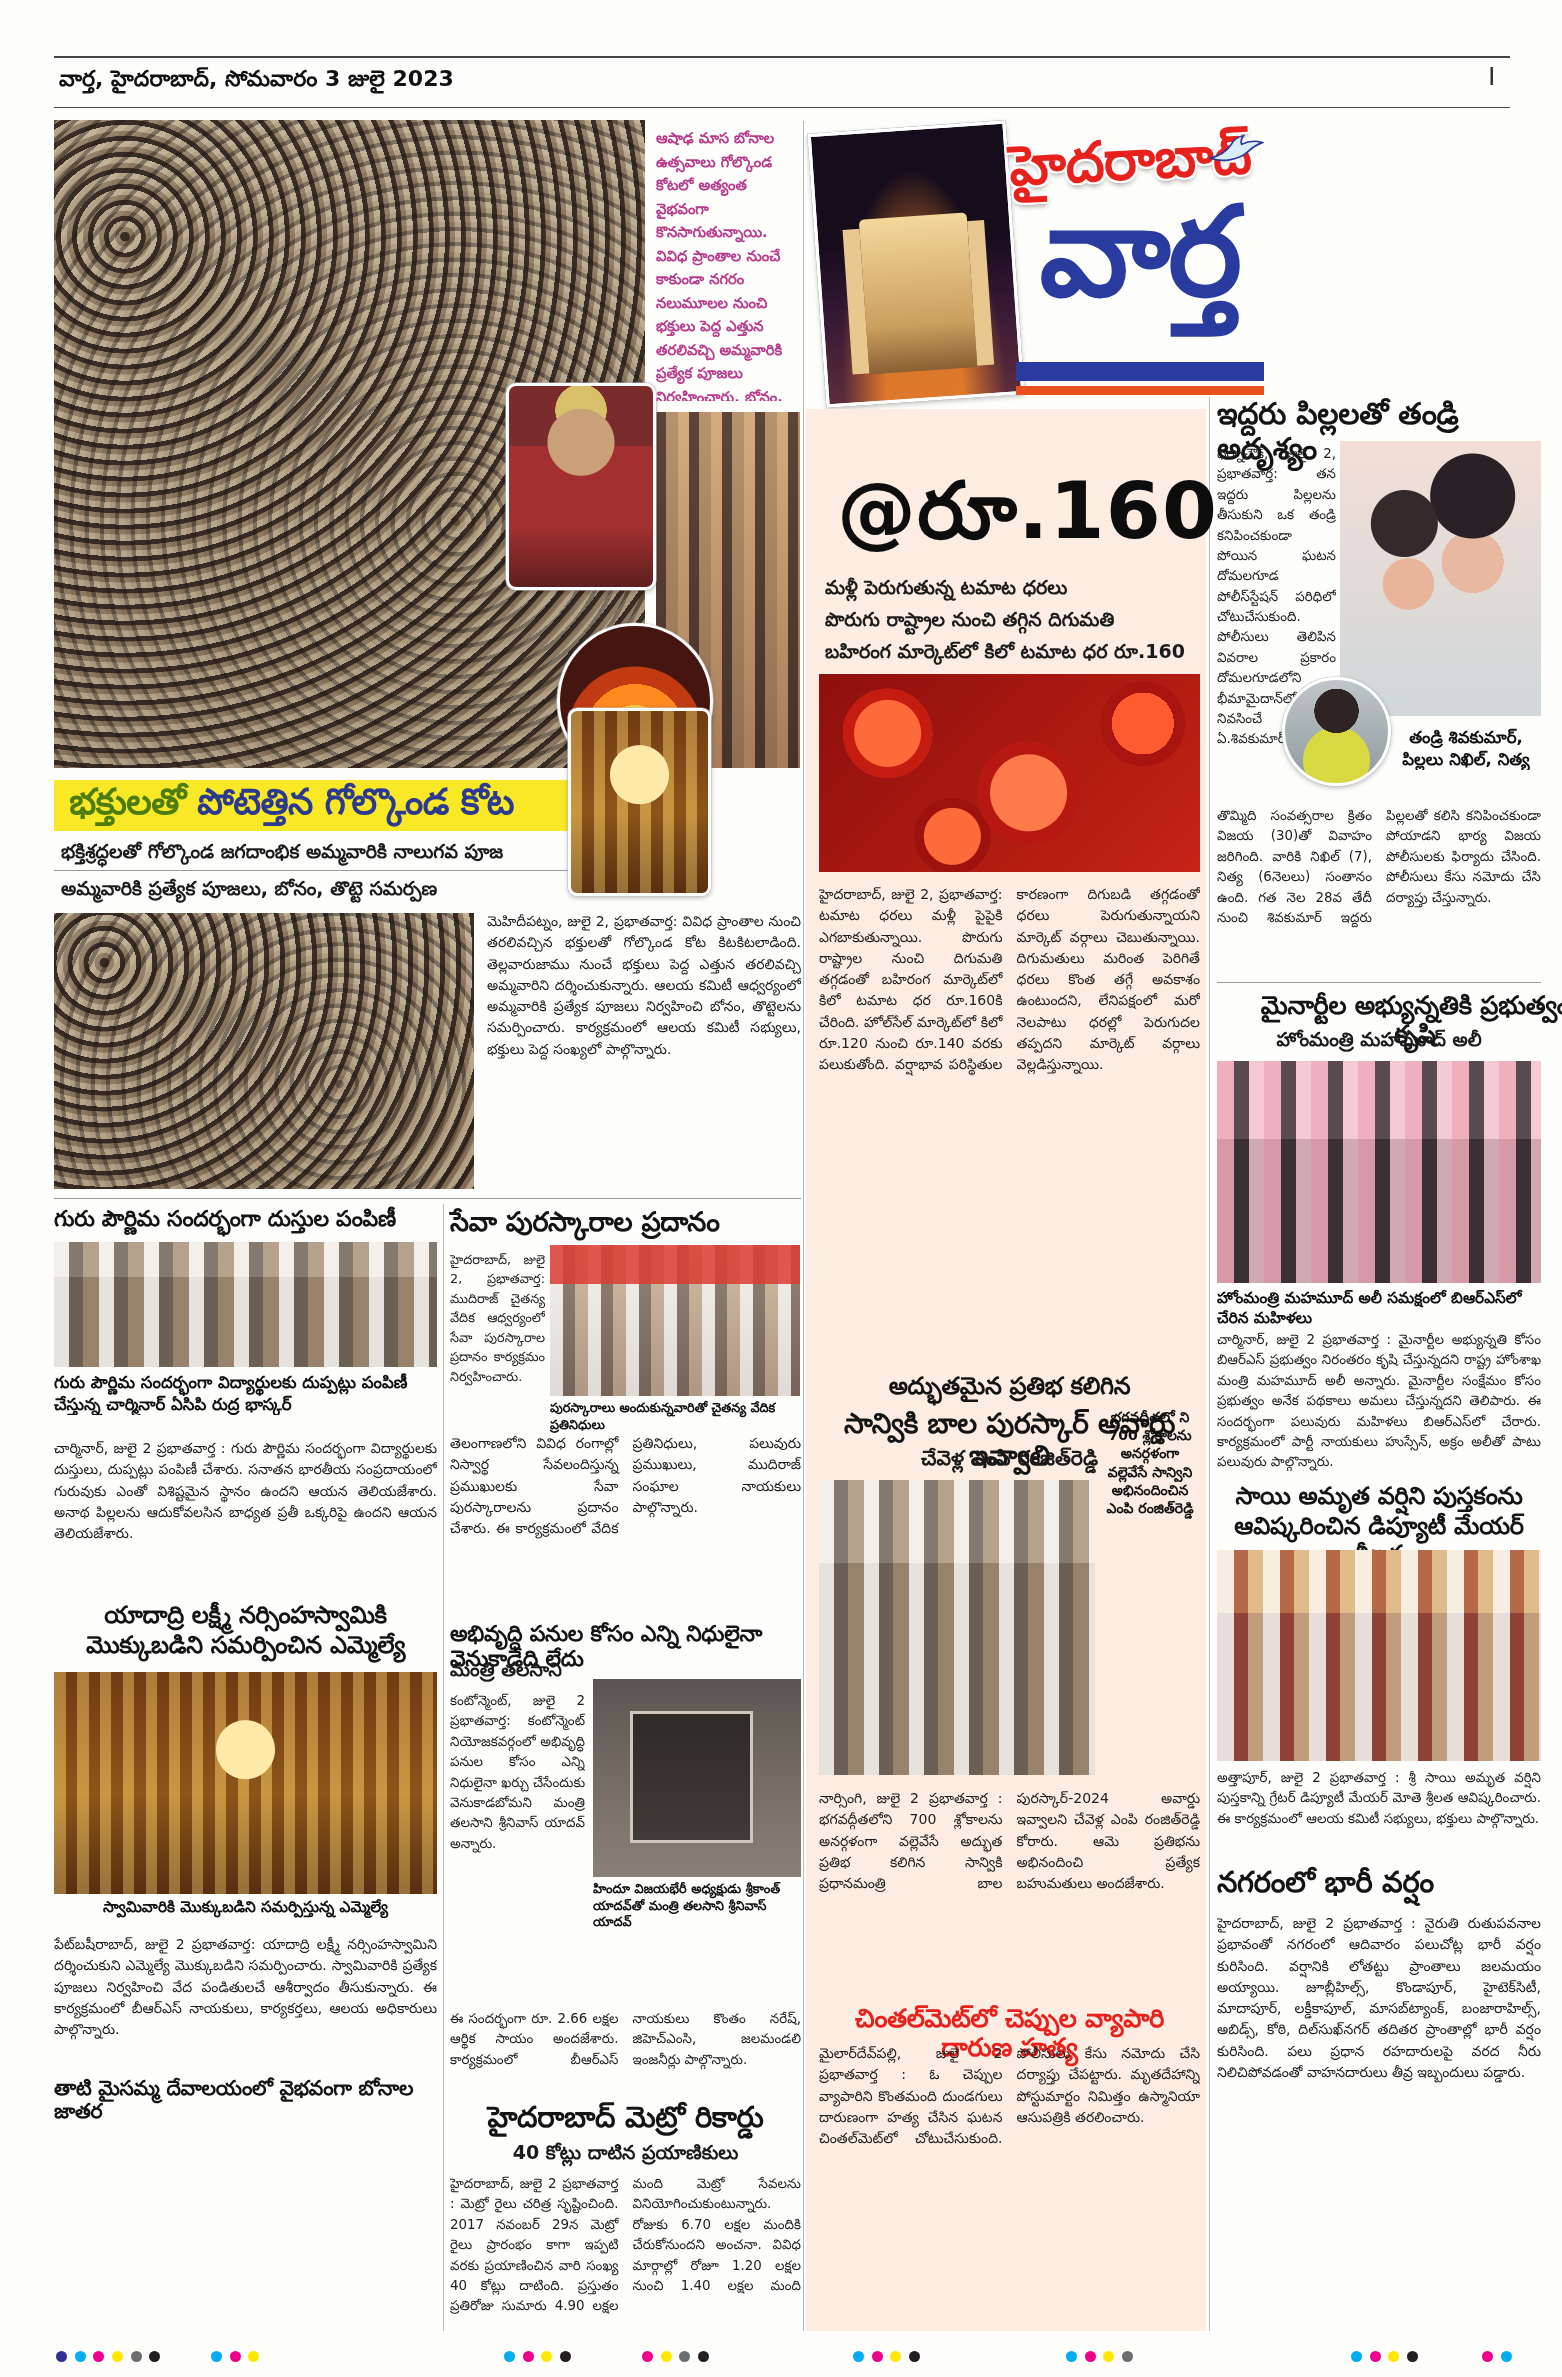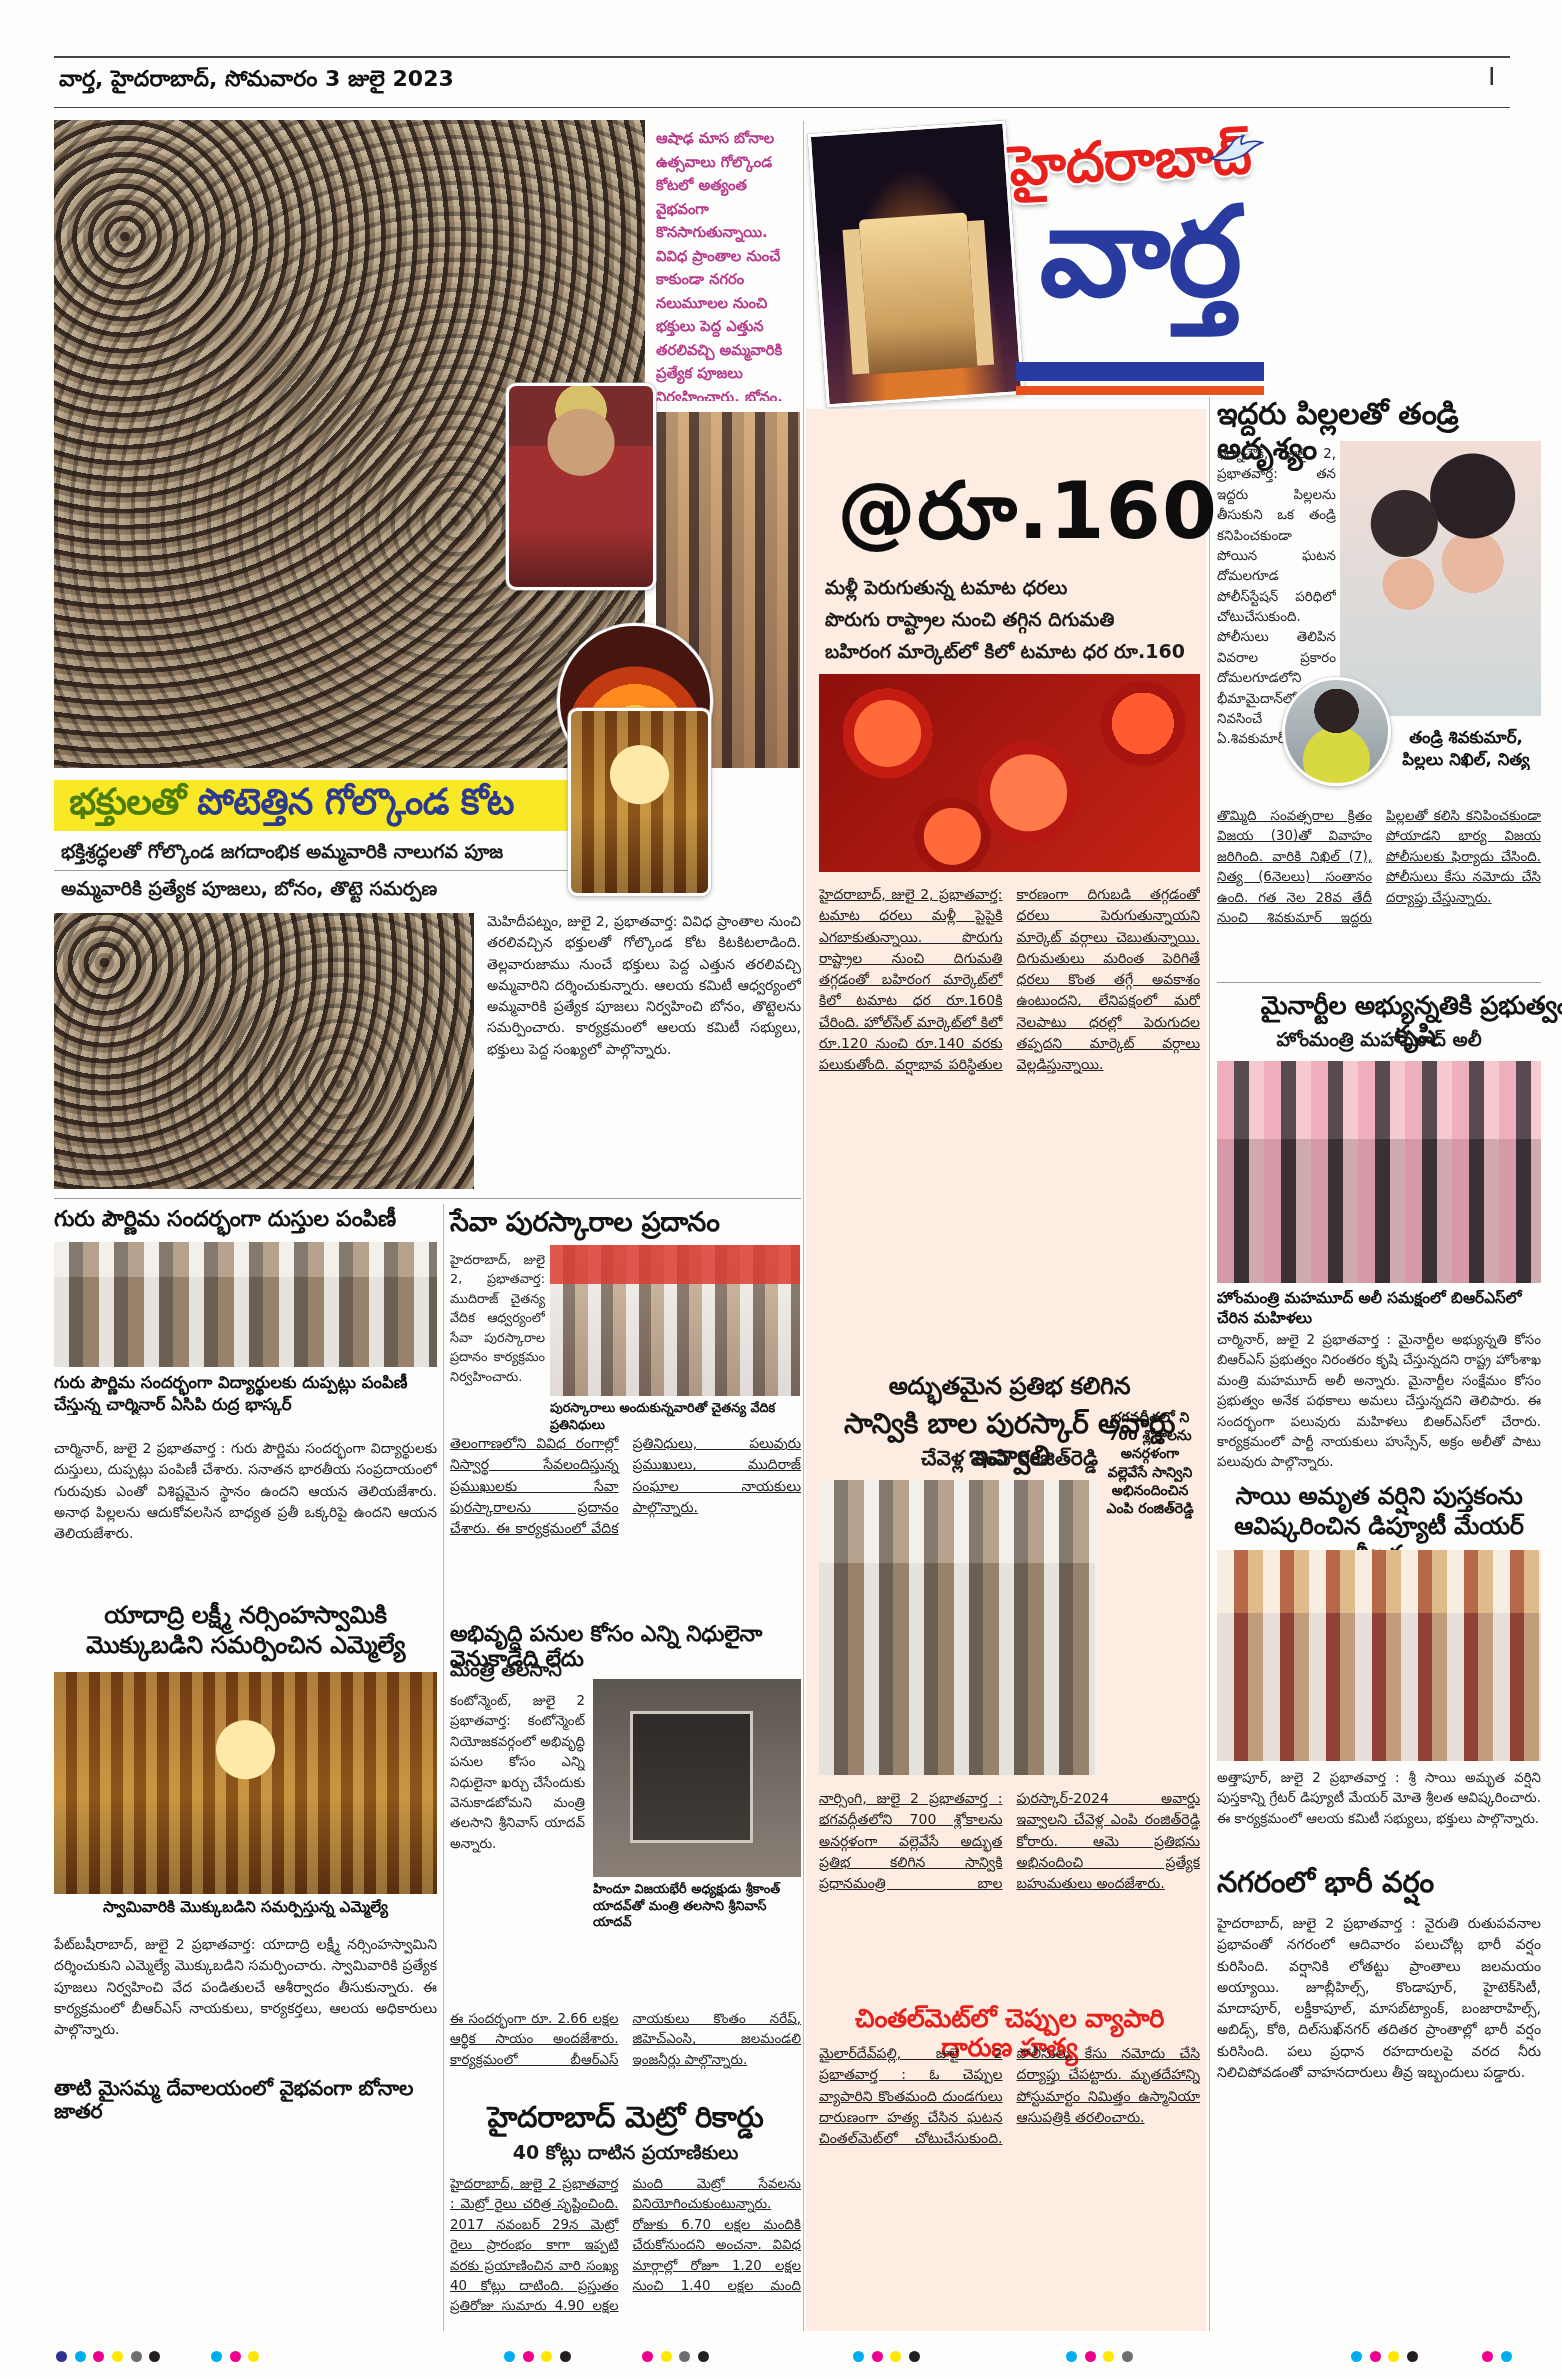--- a/index.html
+++ b/index.html
@@ -8,21 +8,21 @@
     background:#fdfdfb;overflow:hidden;
     font-family:"DejaVu Sans",sans-serif;color:#1d1d1d;
   }
   .abs{position:absolute;}
   .rule-h{background:#444;height:1.9px;}
   .rule-h.thin{height:0.6px;background:#9a9a9a;}
   .rule-v{background:#b9b9b9;width:1.3px;}
   .dateline{font-size:22px;font-weight:bold;color:#111;}
   .page-mark{font-size:25.5px;color:#333;}
   .body-txt{font-size:14px;line-height:1.52;text-align:justify;color:#202020;overflow:hidden;}
-  .two-col{column-count:2;column-gap:14px;text-decoration:underline;}
+  .two-col{column-count:2;column-gap:14px;}
   .hl{font-weight:bold;color:#141414;letter-spacing:-0.3px;line-height:1.15;}
   .cap{font-weight:bold;color:#101010;line-height:1.3;overflow:hidden;}
   .center{text-align:center;}
   
   .ph{overflow:hidden;background:#c9bfae;}
   .ph.bordered{border:3.2px solid #fff;box-shadow:0 0 0 0.6px #c2c2c2,0 1.9px 5.1px rgba(0,0,0,.25);}
   .ph-crowd{background:
     repeating-radial-gradient(circle at 12% 18%, rgba(44,33,27,.9) 0 4.5px, rgba(122,100,78,.55) 5.1px 9.6px, rgba(203,187,158,.45) 10.2px 16px),
     repeating-radial-gradient(circle at 68% 62%, rgba(30,25,22,.8) 0 3.8px, rgba(140,115,88,.5) 4.5px 9px, rgba(190,170,140,.4) 9.6px 15.3px),
     linear-gradient(180deg,#b9aa93,#85705b);}

